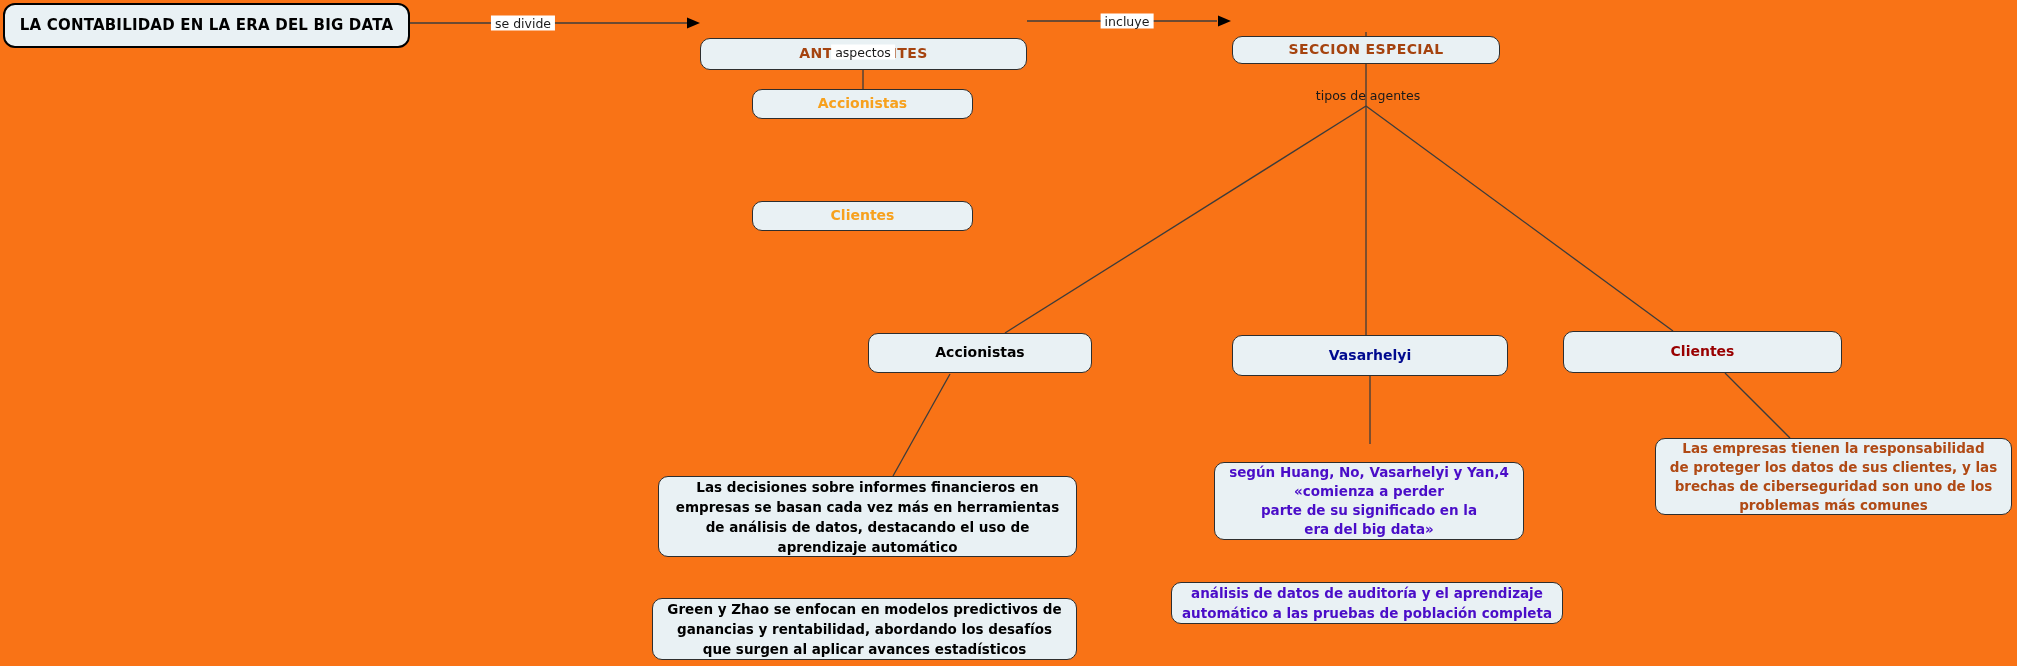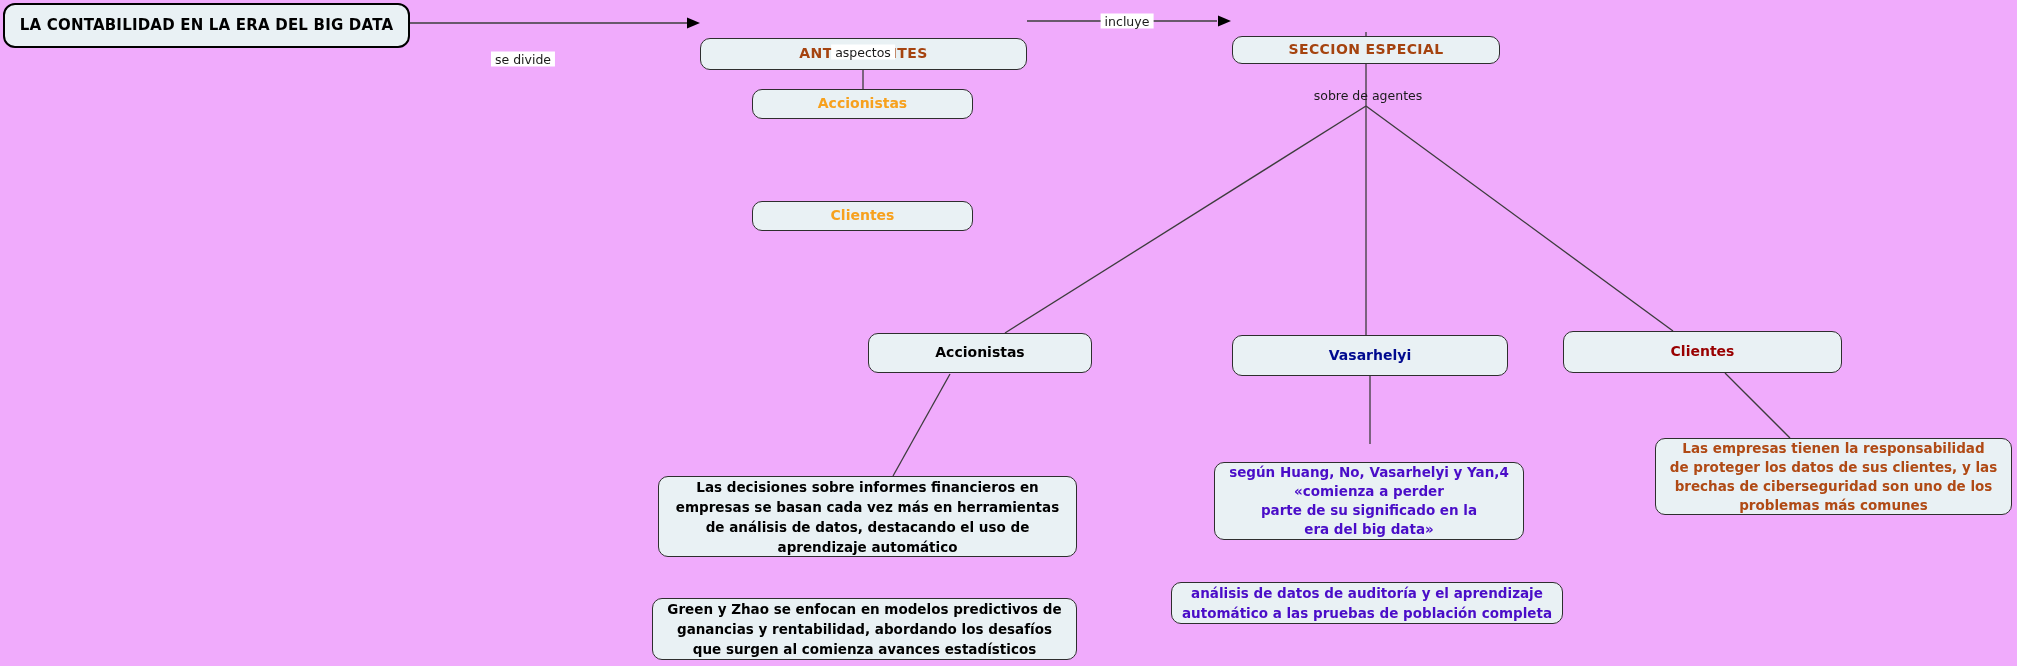--- a/index.html
+++ b/index.html
@@ -1,19 +1,19 @@
 <!DOCTYPE html>
 <html><head>
 <meta charset="utf-8">
 <style>
   html,body{margin:0;padding:0;background:#ffffff;}
   #canvas{
     position:relative;
     width:2017px;height:666px;
-    background:#f0abfc;
+    background:#f97316;
     font-family:"DejaVu Sans",sans-serif;
     overflow:hidden;
   }
   #wires{position:absolute;left:0;top:0;width:2017px;height:666px;}
   .node{
     position:absolute;
     box-sizing:border-box;
     display:flex;align-items:center;justify-content:center;
     text-align:center;
     background:#E9F1F4;
@@ -46,21 +46,21 @@
   .node.note-aud-1{left:1214px;top:444px;width:310px;height:78px;color:#4A0DC8;line-height:19px;margin-top:18px;}
   .node.note-aud-2{left:1171px;top:582px;width:392px;height:42px;color:#4A0DC8;}
   .node.note-cli-1{left:1655px;top:438px;width:357px;height:77px;color:#B04A15;line-height:19px;}
   .link-label{
     position:absolute;
     transform:translate(-50%,-50%);
     font-size:12.5px;color:#1A1A1A;
     white-space:nowrap;
   }
   .link-label.onwhite{background:#ffffff;padding:0 4px;}
-  .ll-se-divide{left:523px;top:23px;margin-top:36px;}
+  .ll-se-divide{left:523px;top:23px;}
   .ll-incluye{left:1127px;top:21px;}
   .ll-aspectos{left:863px;top:52px;}
   .ll-tipos{left:1368px;top:95px;}
 </style>
 </head>
 <body>
 
 <div id="canvas">
 
   <svg id="wires" viewBox="0 0 2017 666" xmlns="http://www.w3.org/2000/svg">
@@ -89,33 +89,33 @@
 
   <div class="link-label onwhite ll-incluye">incluye</div>
 
   <div class="node header seccion">SECCION ESPECIAL</div>
 
   <div class="link-label onwhite ll-aspectos">aspectos</div>
 
   <div class="node aspect a1">Accionistas</div>
   <div class="node aspect a3">Clientes</div>
 
-  <div class="link-label ll-tipos">sobre de agentes</div>
+  <div class="link-label ll-tipos">tipos de agentes</div>
 
   <div class="node agent agent-accionistas">Accionistas</div>
   <div class="node agent agent-auditores">Vasarhelyi</div>
   <div class="node agent agent-clientes">Clientes</div>
 
   <div class="node note note-acc-1">Las decisiones sobre informes financieros en
 empresas se basan cada vez más en herramientas
 de análisis de datos, destacando el uso de
 aprendizaje automático</div>
   <div class="node note note-acc-2">Green y Zhao se enfocan en modelos predictivos de
 ganancias y rentabilidad, abordando los desafíos
-que surgen al comienza avances estadísticos</div>
+que surgen al aplicar avances estadísticos</div>
 
   <div class="node note note-aud-1">según Huang, No, Vasarhelyi y Yan,4
 «comienza a perder
 parte de su significado en la
 era del big data»</div>
   <div class="node note note-aud-2">análisis de datos de auditoría y el aprendizaje
 automático a las pruebas de población completa</div>
 
   <div class="node note note-cli-1">Las empresas tienen la responsabilidad
 de proteger los datos de sus clientes, y las

